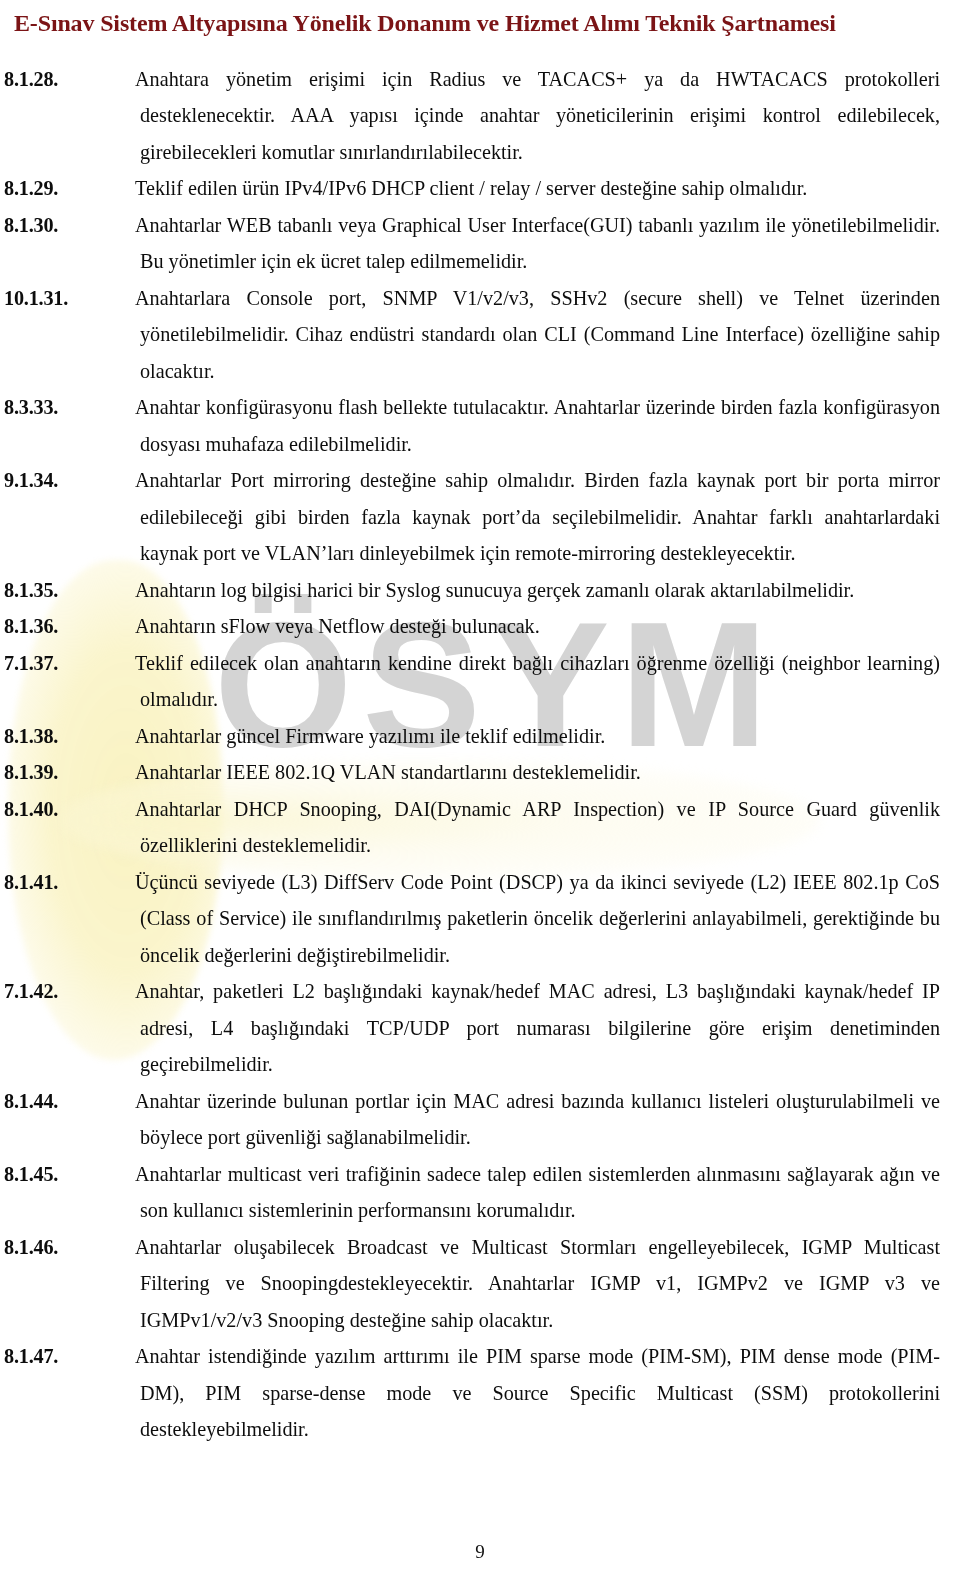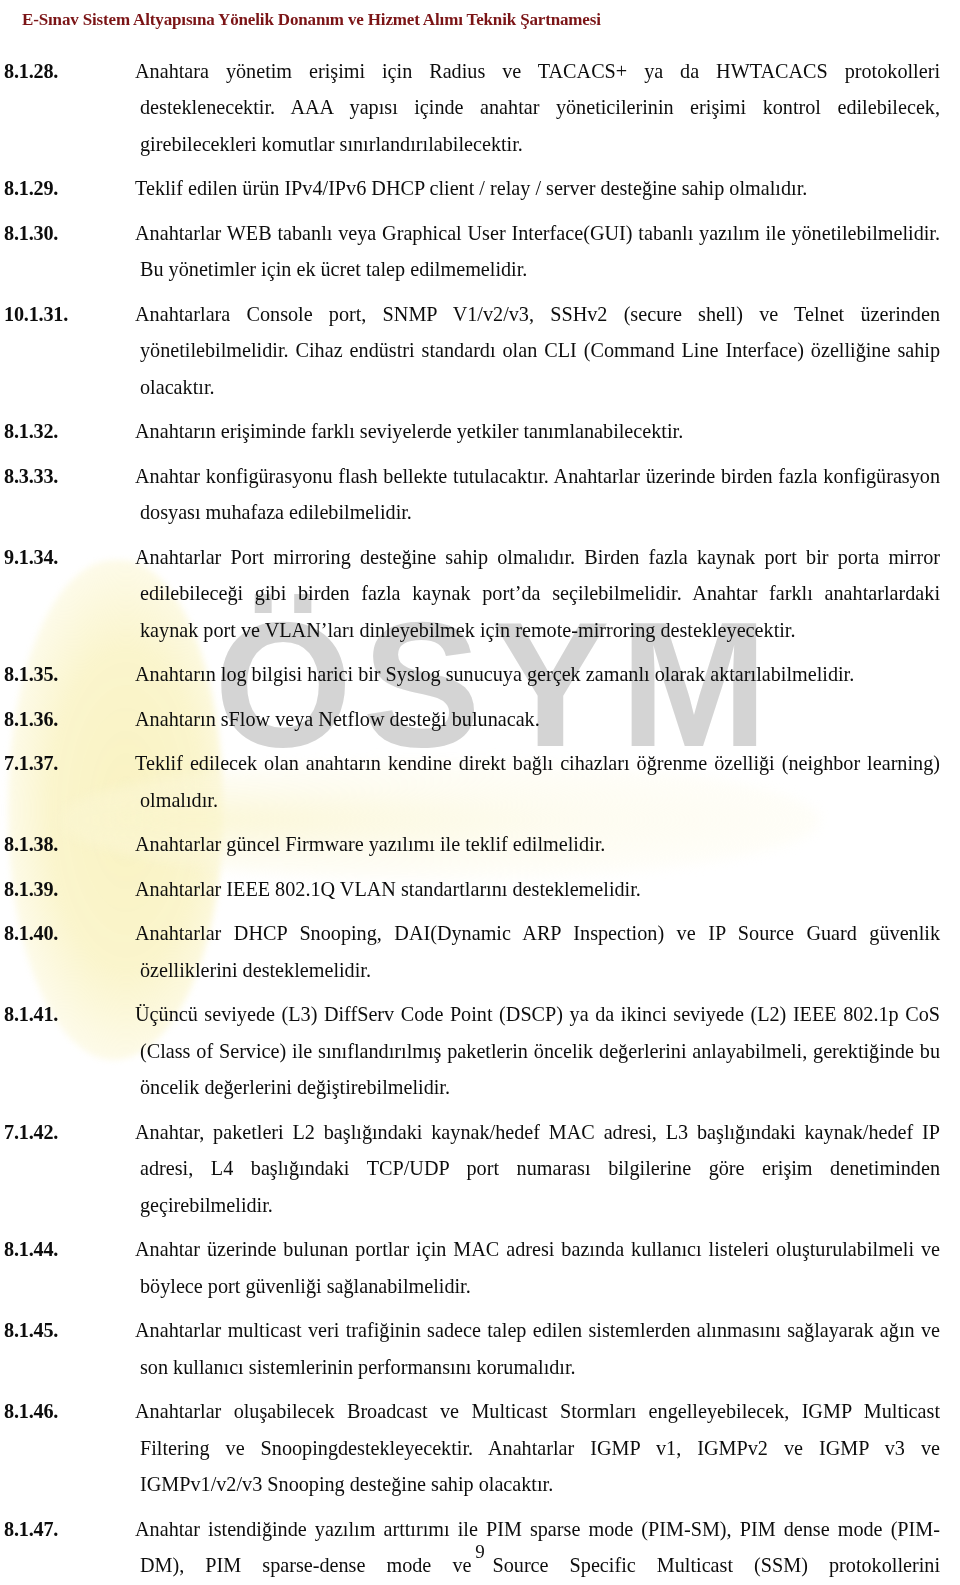--- a/index.html
+++ b/index.html
@@ -66,23 +66,23 @@
     line-height: 1;
     color: rgba(152,152,152,0.42);
     user-select: none;
     margin-left: 32px;
   }
 
   
   #doc-header {
     position: relative;
     z-index: 2;
-    padding: 10px 12px 0 22px;
+    padding: 10px 12px 0 14px;
     font-weight: 700;
-    font-size: 17px;
+    font-size: 24px;
     line-height: 1.15;
     color: #7b1416;
     letter-spacing: -0.15px;
     white-space: nowrap;
   }
 
   
   #content {
     position: relative;
     z-index: 2;
@@ -100,21 +100,20 @@
     text-indent: -0.5px;
   }
   .clause .num {
     font-weight: 700;
     letter-spacing: -0.2px;
   }
   
   .clause {
     padding-left: 68px;
     text-indent: -68px;
-    margin-top: 8px;
   }
   .clause .num {
     display: inline-block;
     min-width: 63px;
   }
   .clause:last-child { margin-bottom: 0; }
 
   
   #footer {
     position: absolute;
@@ -138,21 +137,20 @@
     <div class="watermark">ÖSYM</div>
   </div>
 
   <div id="doc-header" style="color: rgb(123, 20, 22);">E-Sınav Sistem Altyapısına Yönelik Donanım ve Hizmet Alımı Teknik Şartnamesi</div>
 
   <div id="content">
       <p class="clause"><span class="num">8.1.28.</span><span class="body">Anahtara yönetim erişimi için Radius ve TACACS+ ya da HWTACACS protokolleri desteklenecektir. AAA yapısı içinde anahtar yöneticilerinin erişimi kontrol edilebilecek, girebilecekleri komutlar sınırlandırılabilecektir.</span></p>
       <p class="clause"><span class="num">8.1.29.</span><span class="body">Teklif edilen ürün IPv4/IPv6 DHCP client / relay / server desteğine sahip olmalıdır.</span></p>
       <p class="clause"><span class="num">8.1.30.</span><span class="body">Anahtarlar WEB tabanlı veya Graphical User Interface(GUI) tabanlı yazılım ile yönetilebilmelidir. Bu yönetimler için ek ücret talep edilmemelidir.</span></p>
       <p class="clause"><span class="num">10.1.31.</span><span class="body">Anahtarlara Console port, SNMP V1/v2/v3, SSHv2 (secure shell) ve Telnet üzerinden yönetilebilmelidir. Cihaz endüstri standardı olan CLI (Command Line Interface) özelliğine sahip olacaktır.</span></p>
-      <p class="clause"><span class="num">8.1.32.</span><span class="body">Anahtarın erişiminde farklı seviyelerde yetkiler tanımlanabilecektir.</span></p>
       <p class="clause"><span class="num">8.3.33.</span><span class="body">Anahtar konfigürasyonu flash bellekte tutulacaktır. Anahtarlar üzerinde birden fazla konfigürasyon dosyası muhafaza edilebilmelidir.</span></p>
       <p class="clause"><span class="num">9.1.34.</span><span class="body">Anahtarlar Port mirroring desteğine sahip olmalıdır. Birden fazla kaynak port bir porta mirror edilebileceği gibi birden fazla kaynak port’da seçilebilmelidir. Anahtar farklı anahtarlardaki kaynak port ve VLAN’ları dinleyebilmek için remote-mirroring destekleyecektir.</span></p>
       <p class="clause"><span class="num">8.1.35.</span><span class="body">Anahtarın log bilgisi harici bir Syslog sunucuya gerçek zamanlı olarak aktarılabilmelidir.</span></p>
       <p class="clause"><span class="num">8.1.36.</span><span class="body">Anahtarın sFlow veya Netflow desteği bulunacak.</span></p>
       <p class="clause"><span class="num">7.1.37.</span><span class="body">Teklif edilecek olan anahtarın kendine direkt bağlı cihazları öğrenme özelliği (neighbor learning) olmalıdır.</span></p>
       <p class="clause"><span class="num">8.1.38.</span><span class="body">Anahtarlar güncel Firmware yazılımı ile teklif edilmelidir.</span></p>
       <p class="clause"><span class="num">8.1.39.</span><span class="body">Anahtarlar IEEE 802.1Q VLAN standartlarını desteklemelidir.</span></p>
       <p class="clause"><span class="num">8.1.40.</span><span class="body">Anahtarlar DHCP Snooping, DAI(Dynamic ARP Inspection) ve IP Source Guard güvenlik özelliklerini desteklemelidir.</span></p>
       <p class="clause"><span class="num">8.1.41.</span><span class="body">Üçüncü seviyede (L3) DiffServ Code Point (DSCP) ya da ikinci seviyede (L2) IEEE 802.1p CoS (Class of Service) ile sınıflandırılmış paketlerin öncelik değerlerini anlayabilmeli, gerektiğinde bu öncelik değerlerini değiştirebilmelidir.</span></p>
       <p class="clause"><span class="num">7.1.42.</span><span class="body">Anahtar, paketleri L2 başlığındaki kaynak/hedef MAC adresi, L3 başlığındaki kaynak/hedef IP adresi, L4 başlığındaki TCP/UDP port numarası bilgilerine göre erişim denetiminden geçirebilmelidir.</span></p>

